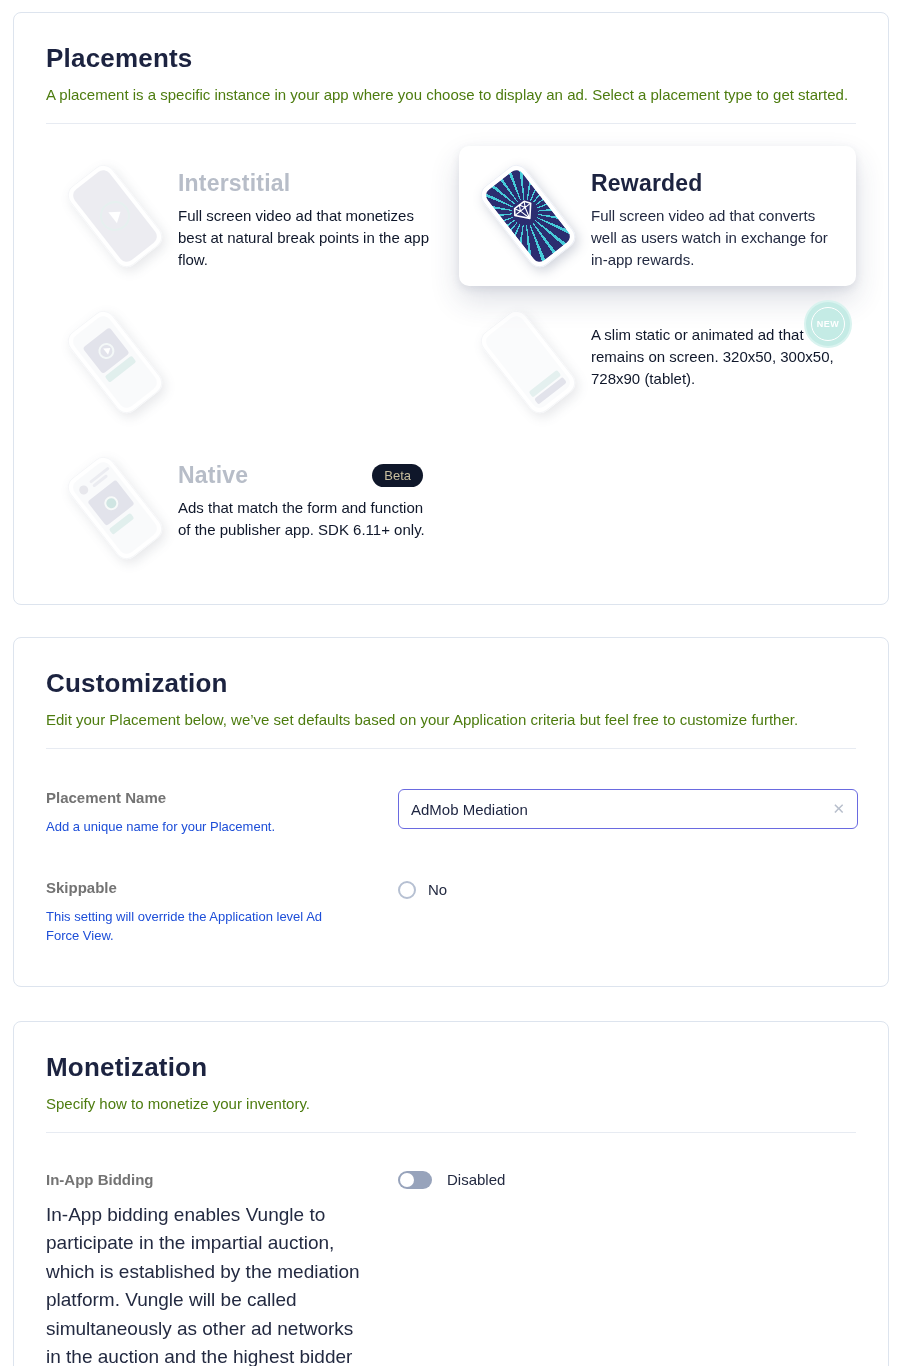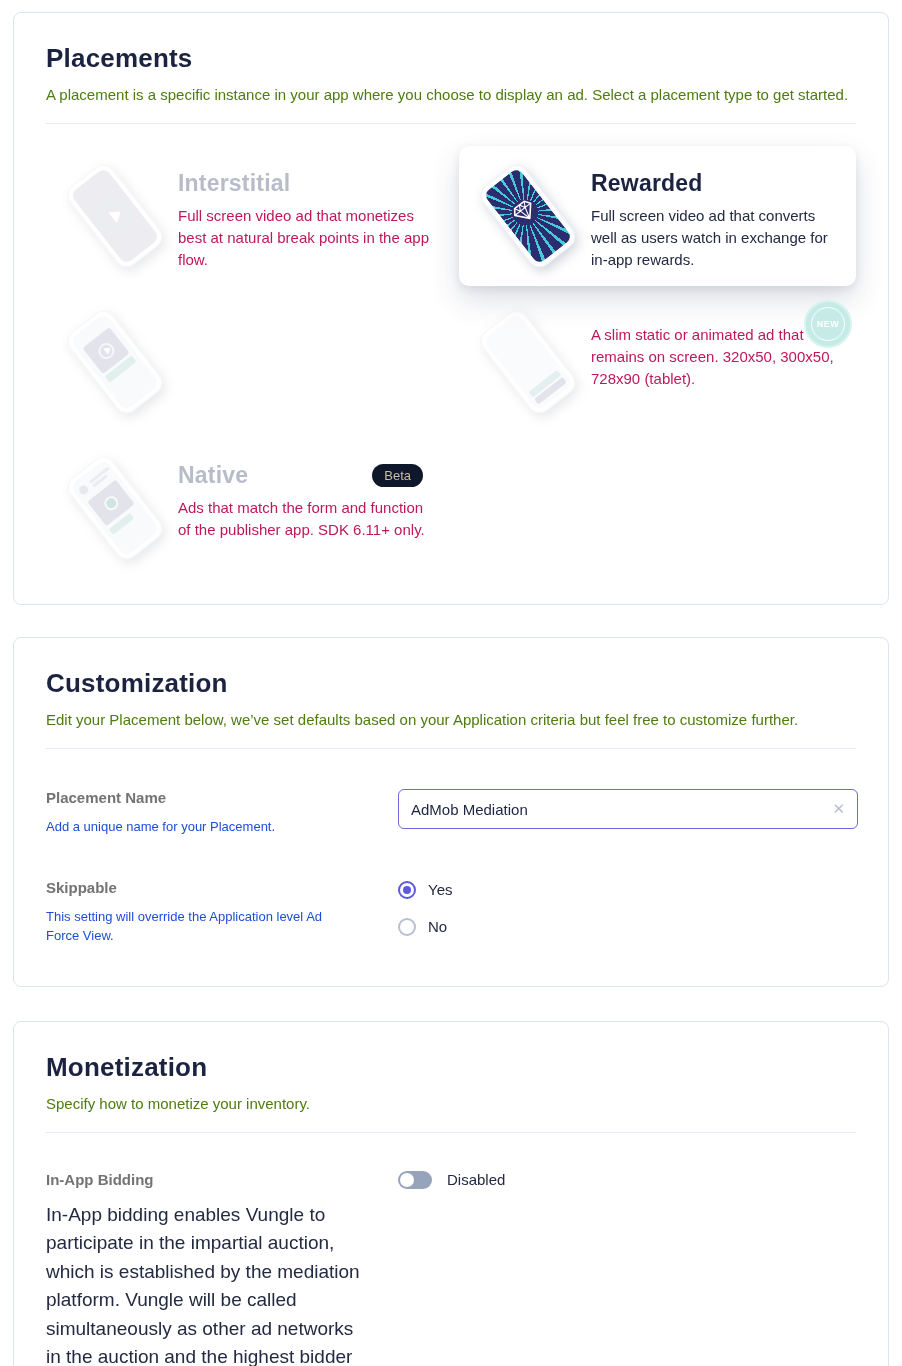--- a/index.html
+++ b/index.html
@@ -19,21 +19,21 @@
   .placement-grid {
     display:grid; grid-template-columns:1fr 1fr;
     column-gap:16px; row-gap:6px; margin-top:22px;
   }
   .tile { display:flex; align-items:flex-start; padding:16px 14px; position:relative; border-radius:10px; }
   .tile-text { margin-left:6px; margin-top:8px; max-width:268px; }
   .tile-title-row { display:flex; align-items:center; }
   .tile-title { font-size:23px; font-weight:700; letter-spacing:.2px; }
   .tile-desc  { font-size:15px; line-height:1.45; margin-top:8px; }
   .tile.dimmed .tile-title { color:#b7bdc8; }
-  .tile.dimmed .tile-desc  { color:#be185d; }
+  .tile.dimmed .tile-desc  { color:#0f172a; }
   .tile.dimmed .phone-wrap { opacity:.55; filter:saturate(.55); }
   .tile.selected {
     background:#fff;
     box-shadow:0 14px 30px rgba(45,55,95,.16), 0 3px 8px rgba(45,55,95,.10);
   }
   .tile.selected .tile-title { color:#1c2340; }
   .tile.selected .tile-desc  { color:#232a41; }
 
   
   .phone-wrap { width:112px; height:108px; position:relative; flex-shrink:0; }
@@ -259,24 +259,20 @@
   </div>
 
   <div class="form-row" style="margin-top:42px; margin-bottom:14px;">
     <div class="form-label-col">
       <div class="form-label">Skippable</div>
       <div class="form-helper" style="max-width:300px;">This setting will override the Application level Ad Force View.</div>
     </div>
     <div class="form-control-col">
       <div class="radio-group">
         <div class="radio-option">
-          <span class="radio checked"></span>
-          <span class="radio-label">Yes</span>
-        </div>
-        <div class="radio-option">
           <span class="radio"></span>
           <span class="radio-label">No</span>
         </div>
       </div>
     </div>
   </div>
 </div>
 
 <div class="spacer-34"></div>
 

